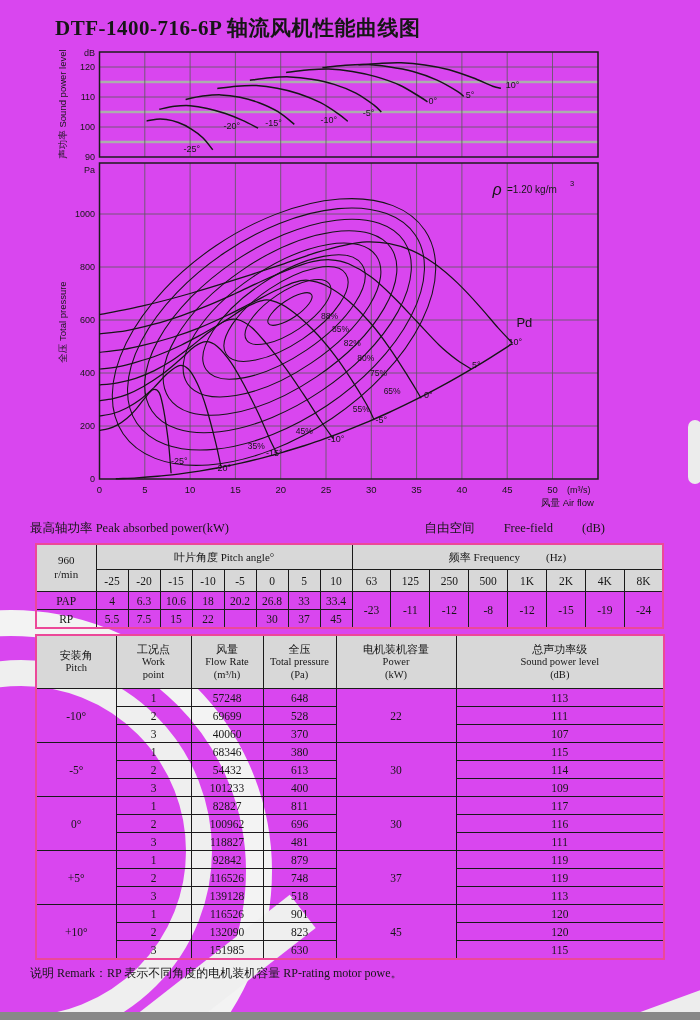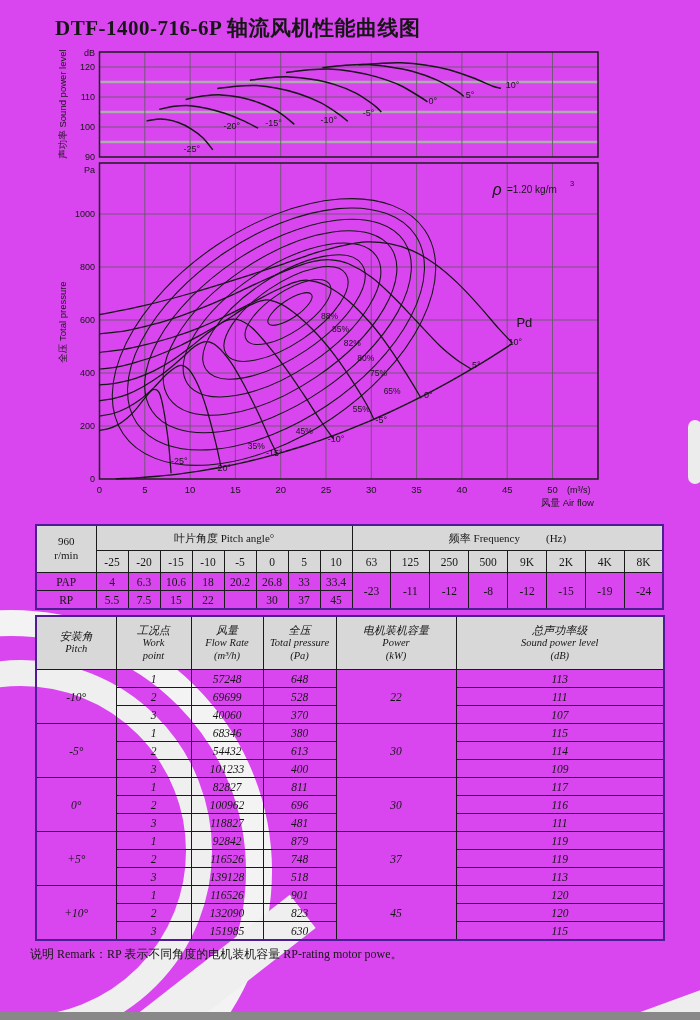--- a/index.html
+++ b/index.html
@@ -19,24 +19,24 @@
             font-size:13.5px;}
   svg text{font-family:"Liberation Sans","DejaVu Sans",sans-serif;fill:#161616;}
 
   .cap-row{margin:2px 0 0 30px;width:575px;display:flex;justify-content:space-between;
            font-size:12.5px;align-items:baseline;}
   .ff span{margin-left:26px;}
 
   table{border-collapse:collapse;margin:6px 0 0 35px;table-layout:fixed;
         font-family:"Liberation Serif","DejaVu Serif",serif;}
   #papTable{width:628px;margin-top:6px;}
-  #perfTable{width:628px;margin-top:5px;font-style:italic;}
+  #perfTable{width:628px;margin-top:5px;}
   td,th{border:1px solid #1a1a1a;text-align:center;padding:0;font-size:11.5px;font-weight:normal;
         overflow:hidden;}
-  table{border:2px solid #4c1d95;}
+  table{border:2px solid #ec4899;}
   .hd{background:#d8d8d8;}
   #papTable td{height:17px;}
   #papTable tr:first-child td{height:24px;font-size:11px;}
   #papTable tr:nth-child(2) td{height:21px;margin-left:22px;}
   #perfTable th{background:#d8d8d8;height:52px;}
   #perfTable td{height:17px;}
   .hline{display:block;line-height:1.2;font-size:11px;}
   .hline.en{font-size:10.5px;}
   .speed-cell{line-height:1.25;}
   .gapsp{display:inline-block;width:26px;}
@@ -172,20 +172,28 @@
           <text x="392.138" y="352.465" text-anchor="middle" font-size="8.5">65%</text>
           <text x="361.334" y="370.22" text-anchor="middle" font-size="8.5">55%</text>
           <text x="304.25600000000003" y="392.48" text-anchor="middle" font-size="8.5">45%</text>
           <text x="256.23800000000006" y="407.32" text-anchor="middle" font-size="8.5">35%</text>
           <text x="497" y="153" text-anchor="middle" font-size="16" font-style="italic" font-family="&quot;Liberation Serif&quot;,serif">ρ</text>
           <text x="507" y="151" font-size="10">=1.20 kg/m</text>
           <text x="570" y="144" font-size="7.5">3</text>
         </g>
       </svg>
 
+    <div class="cap-row">
+      <span>最高轴功率 Peak absorbed power(kW)</span>
+      <span class="ff">
+        <span>自由空间</span>
+        <span>Free-field</span>
+        <span>(dB)</span>
+      </span>
+    </div>
 
     <table id="papTable">
         <colgroup>
           <col style="width:60px">
           <col style="width:32px">
           <col style="width:32px">
           <col style="width:32px">
           <col style="width:32px">
           <col style="width:32px">
           <col style="width:32px">
@@ -212,21 +220,21 @@
             <td class="hd">-15</td>
             <td class="hd">-10</td>
             <td class="hd">-5</td>
             <td class="hd">0</td>
             <td class="hd">5</td>
             <td class="hd">10</td>
             <td class="hd">63</td>
             <td class="hd">125</td>
             <td class="hd">250</td>
             <td class="hd">500</td>
-            <td class="hd">9K</td>
+            <td class="hd">1K</td>
             <td class="hd">2K</td>
             <td class="hd">4K</td>
             <td class="hd">8K</td>
           </tr>
           <tr>
             <td>PAP</td>
             <td>4</td>
             <td>6.3</td>
             <td>10.6</td>
             <td>18</td>

